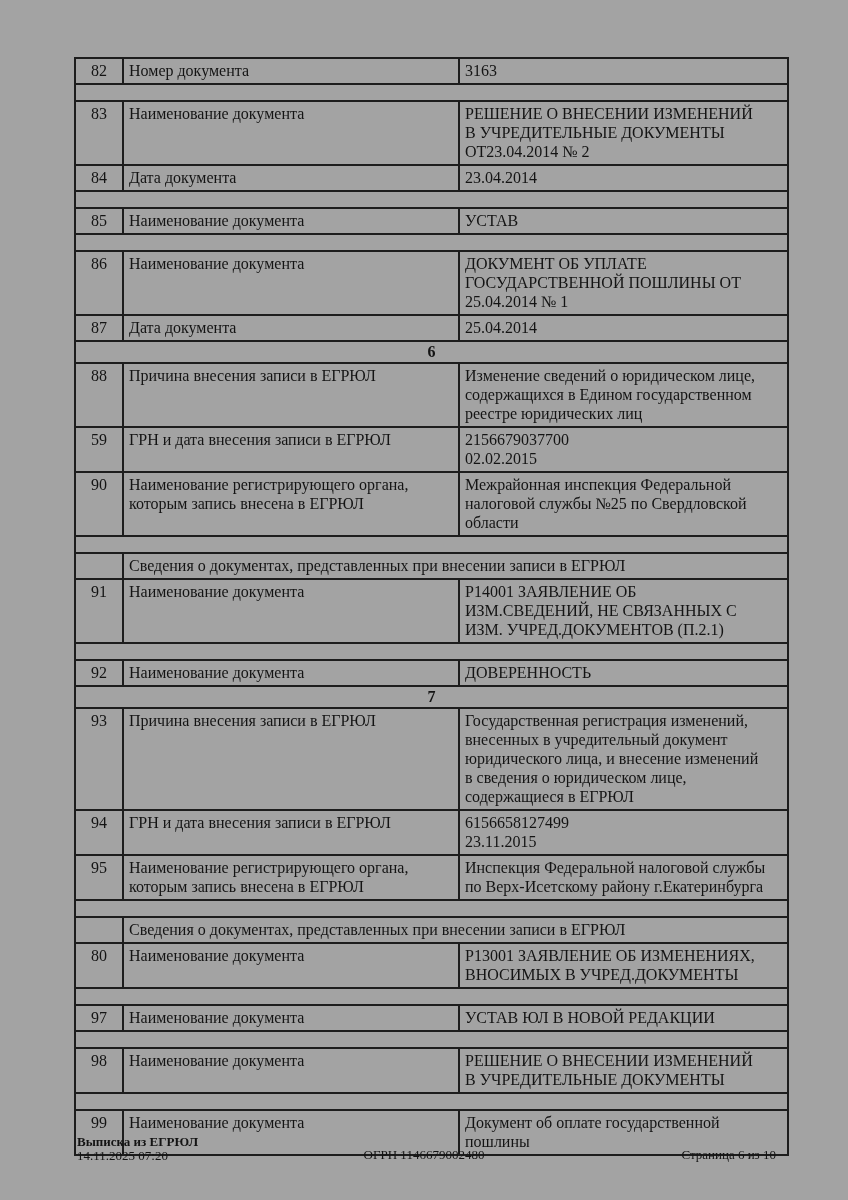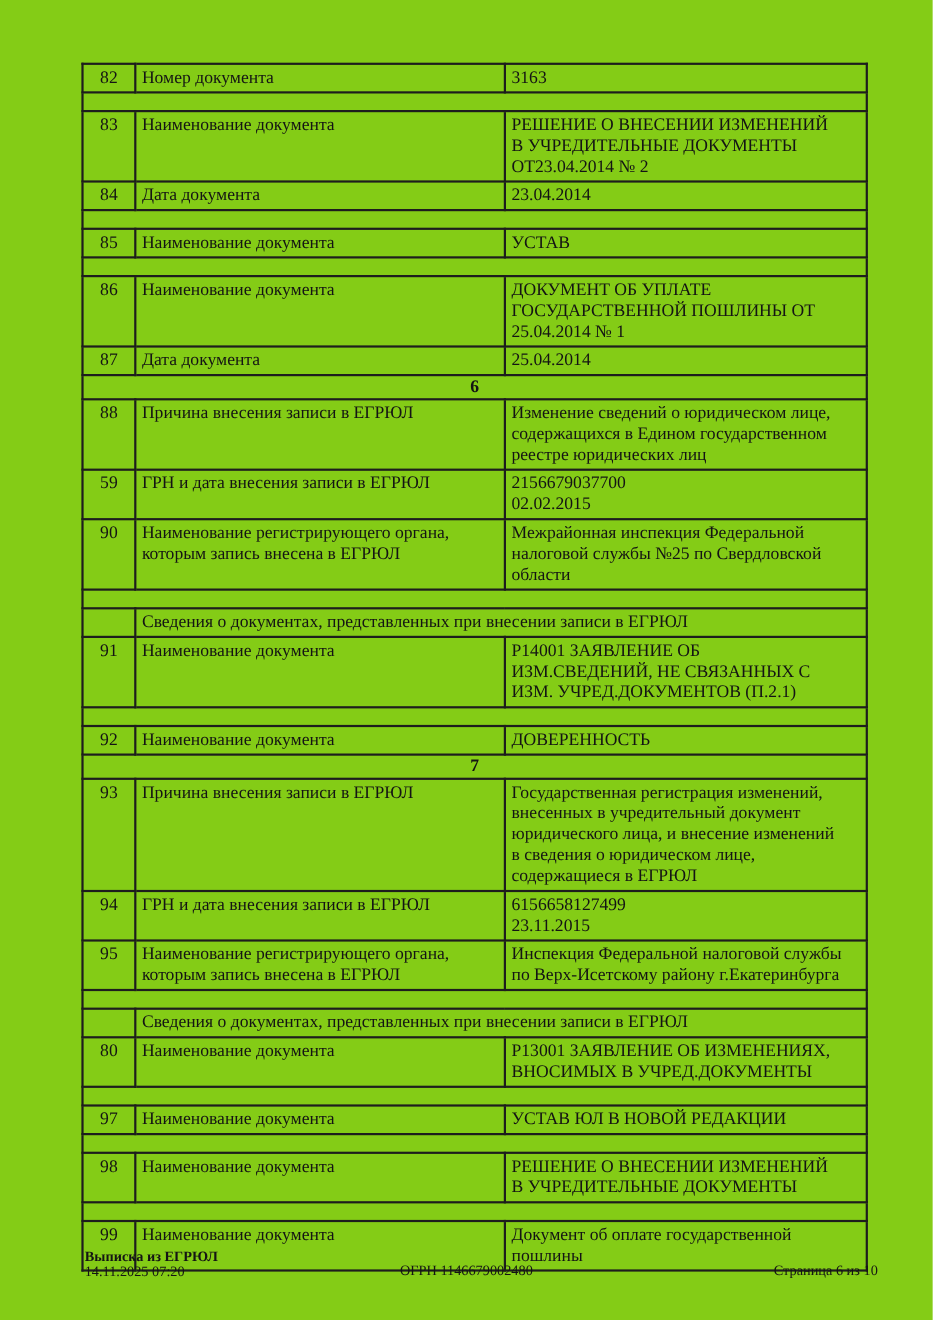--- a/index.html
+++ b/index.html
@@ -3,21 +3,21 @@
 <meta charset="utf-8">
 <style>
   html, body {
     margin: 0; padding: 0;
     width: 848px; height: 1200px;
     background: #ffffff;
     overflow: hidden;
     font-family: "Liberation Serif", "DejaVu Serif", serif;
     color: #141414;
   }
-  .page { position: relative; width: 848px; height: 1200px; background: #84cc16; }
+  .page { position: relative; width: 848px; height: 1200px; background: #a3a3a3; }
 
   table.doc-table {
     position: absolute;
     left: 74px; top: 57px;
     width: 713px;
     border-collapse: collapse;
     table-layout: fixed;
   }
   table.doc-table td {
     border: 2px solid #1d1d1d;
@@ -42,21 +42,21 @@
   .footer-left {
     position: absolute; left: 77px; top: 1135px;
     font-size: 13px; line-height: 14px;
   }
   .footer-left .line1 { font-weight: bold; }
   .footer-center {
     position: absolute; left: 0; top: 1148px; width: 848px;
     text-align: center; font-size: 13px; line-height: 14px; font-family: Liberation Serif, serif;
   }
   .footer-right {
-    position: absolute; right: 50px; top: 1148px;
+    position: absolute; right: 72px; top: 1148px;
     font-size: 13px; line-height: 14px; text-align: center;
   }
 </style>
 </head>
 <body>
 
 <div class="page">
 
   <table class="doc-table">
     <colgroup>

